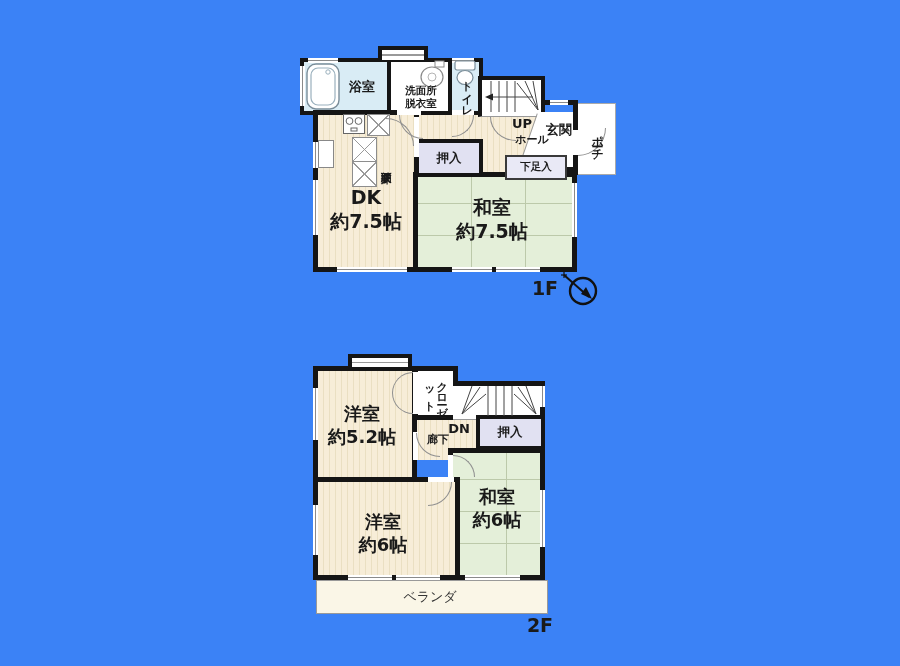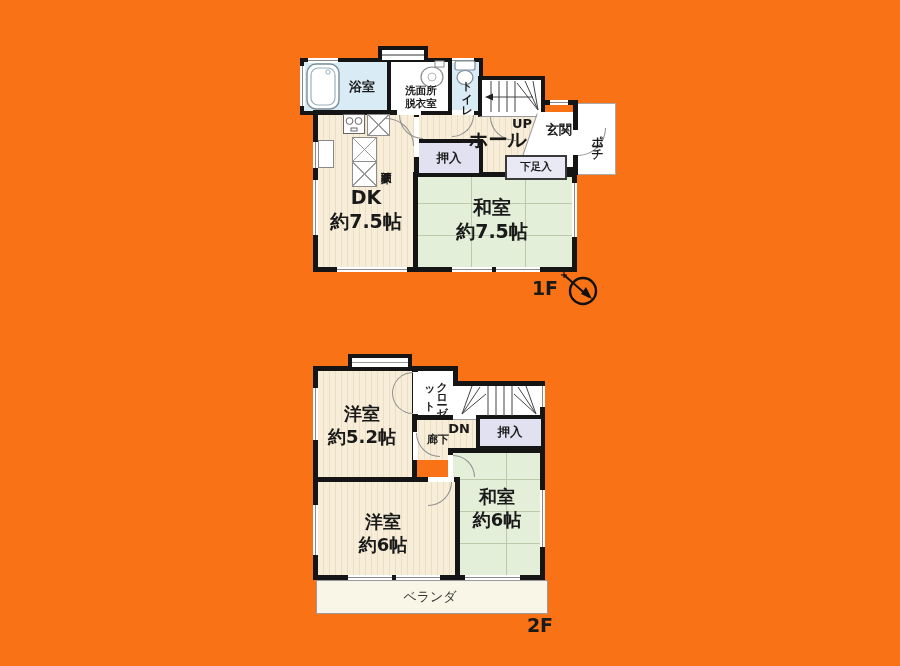--- a/index.html
+++ b/index.html
@@ -1,16 +1,16 @@
 <!DOCTYPE html>
 <html style="--wall: #151515; --wood-floor: #f7edd8; --wood-floor-stripe: #eadfc2; --tatami: #e4efd9; --tatami-line: #bcc9aa; --water-area: #d9ecf5; --storage: #e1e1f2; --veranda-floor: #faf6e7; --text: #1a1a1a; --background: #ffffff;"><head>
 <meta charset="utf-8">
 <style>
   html,body{margin:0;padding:0;background:#fff;}
-  #canvas{position:relative;width:900px;height:666px;background:#f97316;overflow:hidden;
+  #canvas{position:relative;width:900px;height:666px;background:#3b82f6;overflow:hidden;
           font-family:"DejaVu Sans","Liberation Sans",sans-serif;}
   .abs{position:absolute;box-sizing:border-box;}
   .room{position:absolute;box-sizing:border-box;border:5px solid var(--wall,#151515);z-index:1;}
   .b4{border-width:4px;}
   .noborder{border:none;}
   .wood{background:repeating-linear-gradient(90deg,var(--wood-floor,#f7edd8) 0 5px,var(--wood-floor-stripe,#eadfc2) 5px 6px);}
   .tatami{background-color:var(--tatami,#e4efd9);
     background-image:repeating-linear-gradient(0deg,transparent 0 31px,var(--tatami-line,#b9c7a7) 31px 32px),
                      repeating-linear-gradient(90deg,transparent 0 53px,var(--tatami-line,#b9c7a7) 53px 54px);}
   .water{background:var(--water-area,#d9ecf5);}
@@ -125,21 +125,21 @@
     <div class="win-h" style="left:337px;top:267px;width:70px;"></div>
     <div class="win-h" style="left:452px;top:267px;width:40px;"></div>
     <div class="win-h" style="left:496px;top:267px;width:44px;"></div>
     <div class="win-v" style="left:572px;top:183px;height:54px;"></div>
 
     <span class="lbl" style="left:362px;top:87px;font-size:13px;">浴室</span>
     <span class="lbl" style="left:421px;top:97px;font-size:10.5px;">洗面所
 脱衣室</span>
     <span class="lbl vlbl" style="left:466px;top:92px;font-size:11px;">トイレ</span>
     <span class="lbl" style="left:522px;top:124px;font-size:13px;font-weight:700;">UP</span>
-    <span class="lbl" style="left:498px;top:140px;font-size:19px;">ホール</span>
+    <span class="lbl" style="left:532px;top:140px;font-size:11px;">ホール</span>
     <span class="lbl" style="left:559px;top:130px;font-size:13px;">玄関</span>
     <span class="lbl vlbl" style="left:597px;top:140px;font-size:12px;">ポーチ</span>
     <span class="lbl" style="left:449px;top:158px;font-size:12.5px;">押入</span>
     <span class="lbl" style="left:536px;top:167px;font-size:10.5px;">下足入</span>
     <span class="lbl" style="left:366px;top:210px;font-size:19px;">DK
 約7.5帖</span>
     <span class="lbl vlbl" style="left:386px;top:164px;font-size:10.5px;">床下収納</span>
     <span class="lbl" style="left:492px;top:220px;font-size:19px;">和室
 約7.5帖</span>
 

